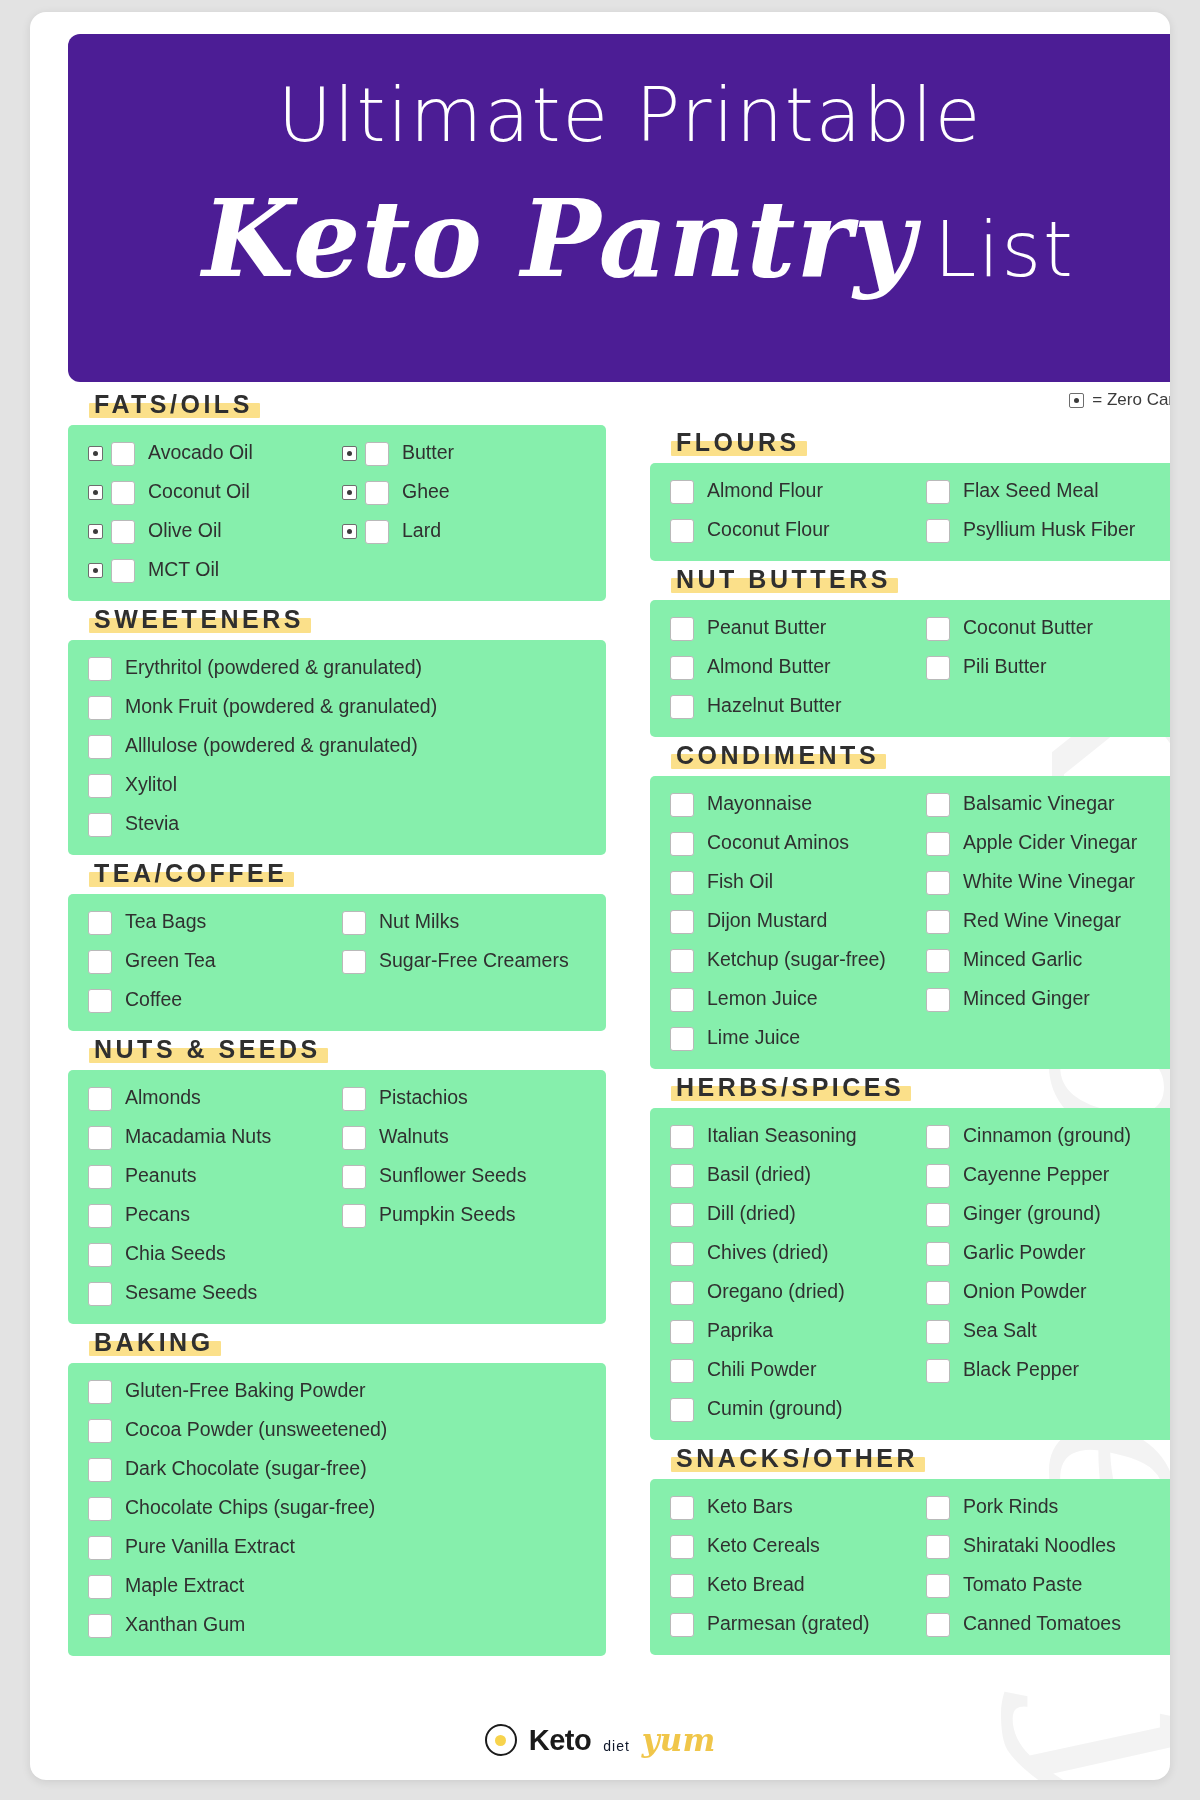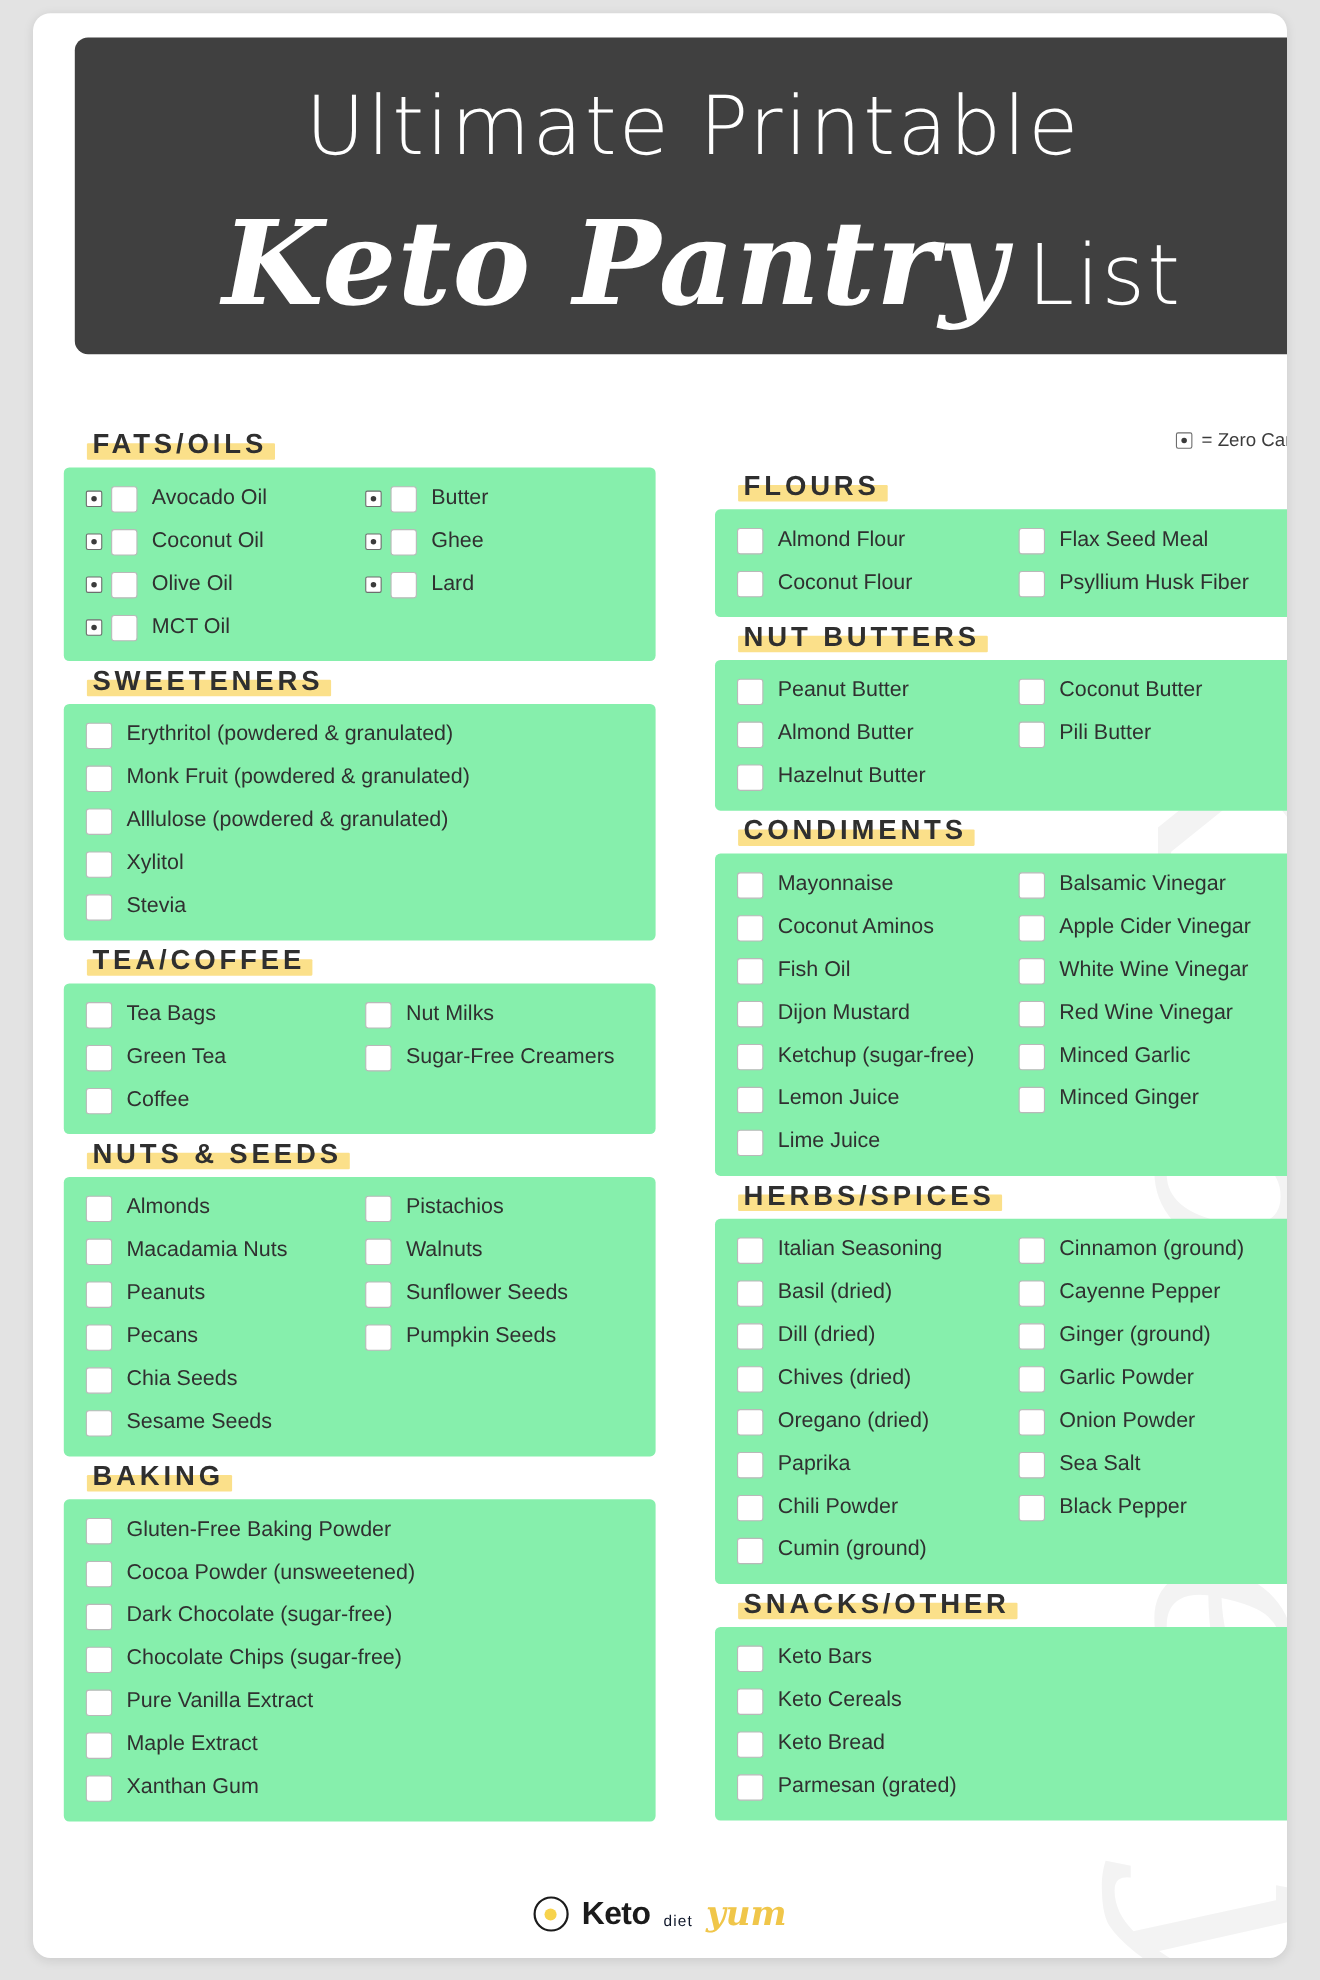--- a/index.html
+++ b/index.html
@@ -42,22 +42,22 @@
     pointer-events: none;
     user-select: none;
   }
 
   
   .header {
     position: absolute;
     left: 38px;
     top: 22px;
     width: 1124px;
-    height: 288px;
-    background: #404040;
+    height: 348px;
+    background: #4c1d95;
     border-radius: 12px;
   }
   .header-line1 {
     position: absolute;
     left: 0;
     top: 38px;
     width: 100%;
     text-align: center;
     color: #ffffff;
     font-size: 74px;
@@ -87,21 +87,21 @@
     font-size: 76px;
     font-family: "DejaVu Sans", sans-serif;
     font-weight: 300;
     letter-spacing: 2px;
     margin-left: 18px;
   }
 
   
   .col-left {
     position: absolute;
-    left: 28px;
+    left: 38px;
     top: 378px;
     width: 538px;
   }
   .col-right {
     position: absolute;
     left: 620px;
     top: 378px;
     width: 542px;
   }
 
@@ -628,20 +628,38 @@
             </div>
             <div class="item">
               <span class="cbox"></span>
               <span class="label">Keto Bread</span>
             </div>
             <div class="item">
               <span class="cbox"></span>
               <span class="label">Parmesan (grated)</span>
             </div>
           </div>
+          <div class="col-cell">
+            <div class="item">
+              <span class="cbox"></span>
+              <span class="label">Pork Rinds</span>
+            </div>
+            <div class="item">
+              <span class="cbox"></span>
+              <span class="label">Shirataki Noodles</span>
+            </div>
+            <div class="item">
+              <span class="cbox"></span>
+              <span class="label">Tomato Paste</span>
+            </div>
+            <div class="item">
+              <span class="cbox"></span>
+              <span class="label">Canned Tomatoes</span>
+            </div>
+          </div>
         </div></div>
     </div>
 
   <div class="footer">
     <span class="logo-mark"></span>
     <span class="logo-keto">Keto</span>
     <span class="logo-diet">diet</span>
     <span class="logo-yum">yum</span>
   </div>
 

